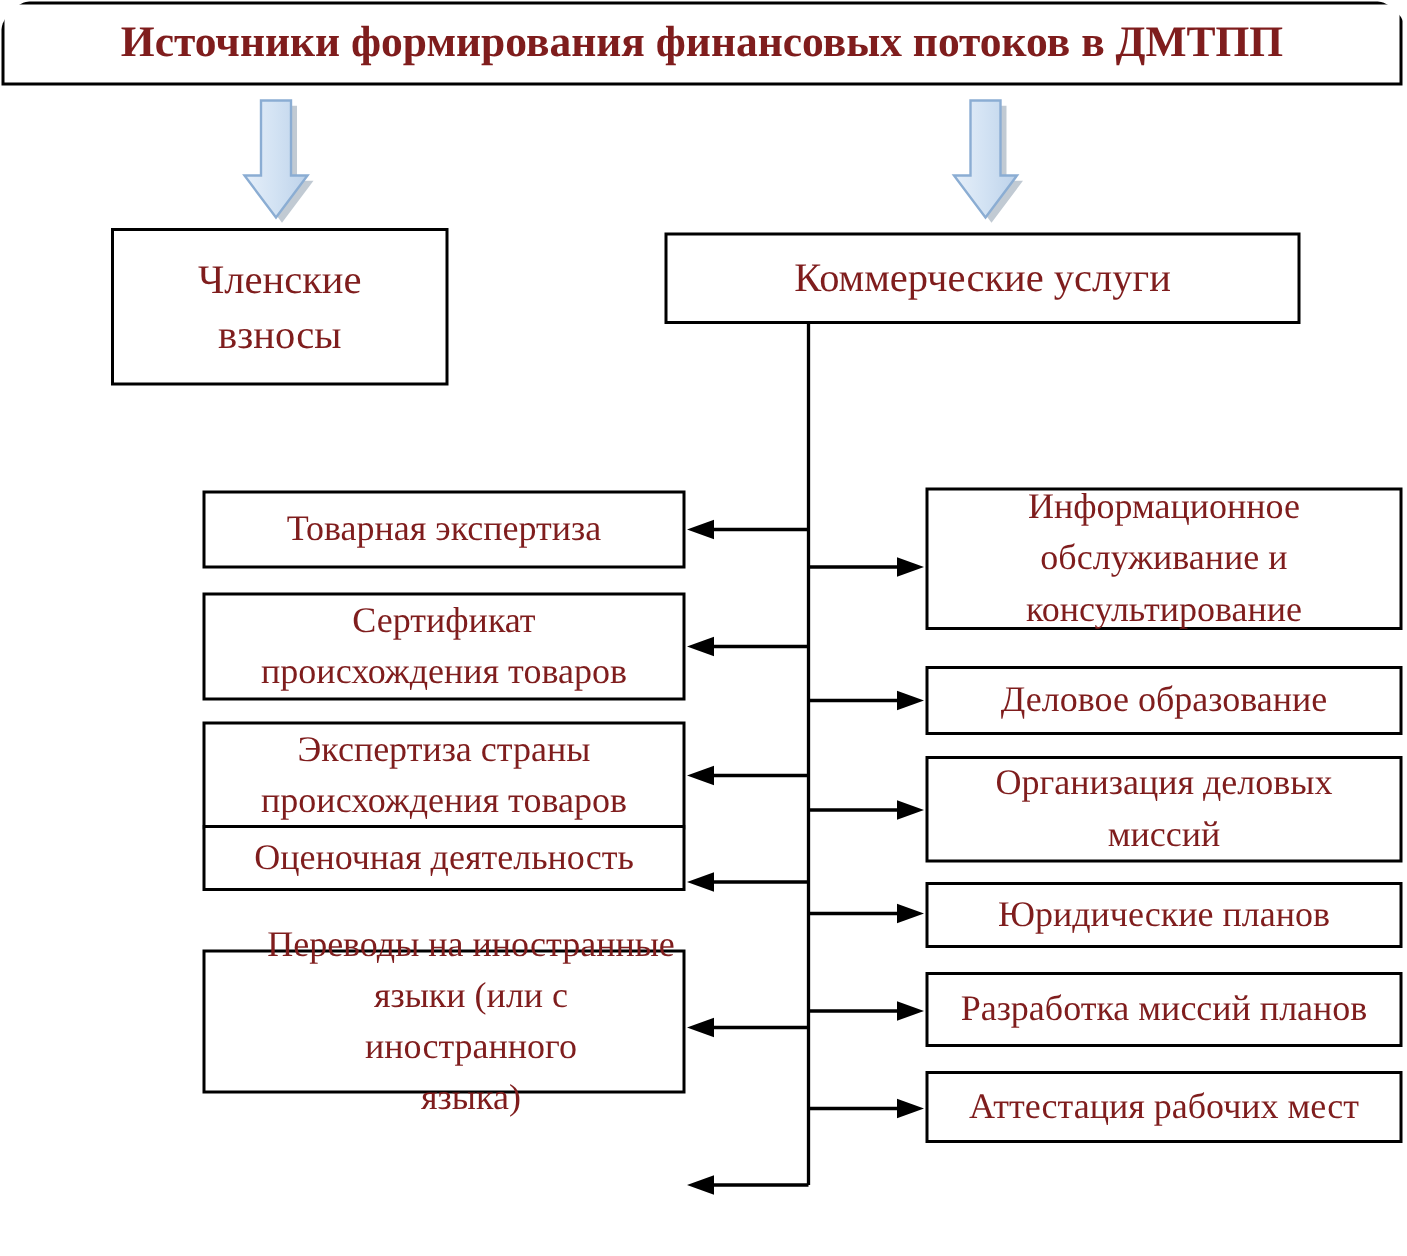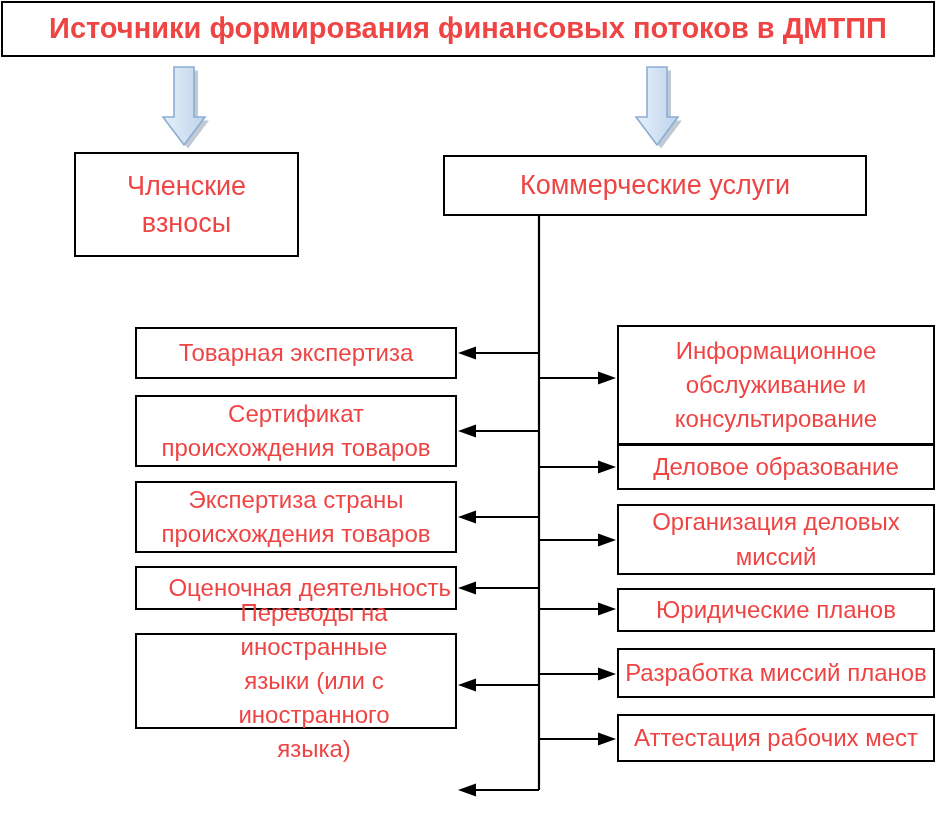--- a/index.html
+++ b/index.html
@@ -5,23 +5,24 @@
   html, body {
     margin: 0;
     padding: 0;
     background: #ffffff;
   }
   .canvas {
     position: relative;
     width: 938px;
     height: 837px;
     background: #ffffff;
-    font-family: Liberation Sans, sans-serif;
-    color: #ef4444;
+    font-family: Liberation Serif, serif;
+    color: #7f1d1d;
     overflow: hidden;
+    border-radius: 25px;
   }
   .box {
     position: absolute;
     box-sizing: border-box;
     border: 2px solid #000000;
     background: #ffffff;
     display: flex;
     align-items: center;
     justify-content: center;
     text-align: center;
@@ -43,27 +44,27 @@
     line-height: 1.35;
   }
   .members-box    { left: 74px;  top: 152px; width: 225px; height: 105px; }
   .commercial-box { left: 443px; top: 155px; width: 424px; height: 61px; }
 
   
   .lbox { left: 135px; width: 322px; }
   .lbox1 { top: 327px; height: 52px; }
   .lbox2 { top: 395px; height: 72px; }
   .lbox3 { top: 481px; height: 72px; }
-  .lbox4 { top: 566px; height: 44px; justify-content: flex-end; }
+  .lbox4 { top: 550px; height: 44px; }
   .lbox5 { top: 633px; height: 96px; padding-left: 40px; }
   .lbox6 { top: 762px; height: 73px; }
 
   
   .rbox { left: 617px; width: 318px; }
-  .rbox1 { top: 325px; height: 120px; }
+  .rbox1 { top: 325px; height: 95px; }
   .rbox2 { top: 444px; height: 46px; }
   .rbox3 { top: 504px; height: 71px; }
   .rbox4 { top: 588px; height: 44px; }
   .rbox5 { top: 648px; height: 50px; }
   .rbox6 { top: 714px; height: 48px; }
 
   .big-arrow {
     position: absolute;
     top: 65px;
     width: 52px;

